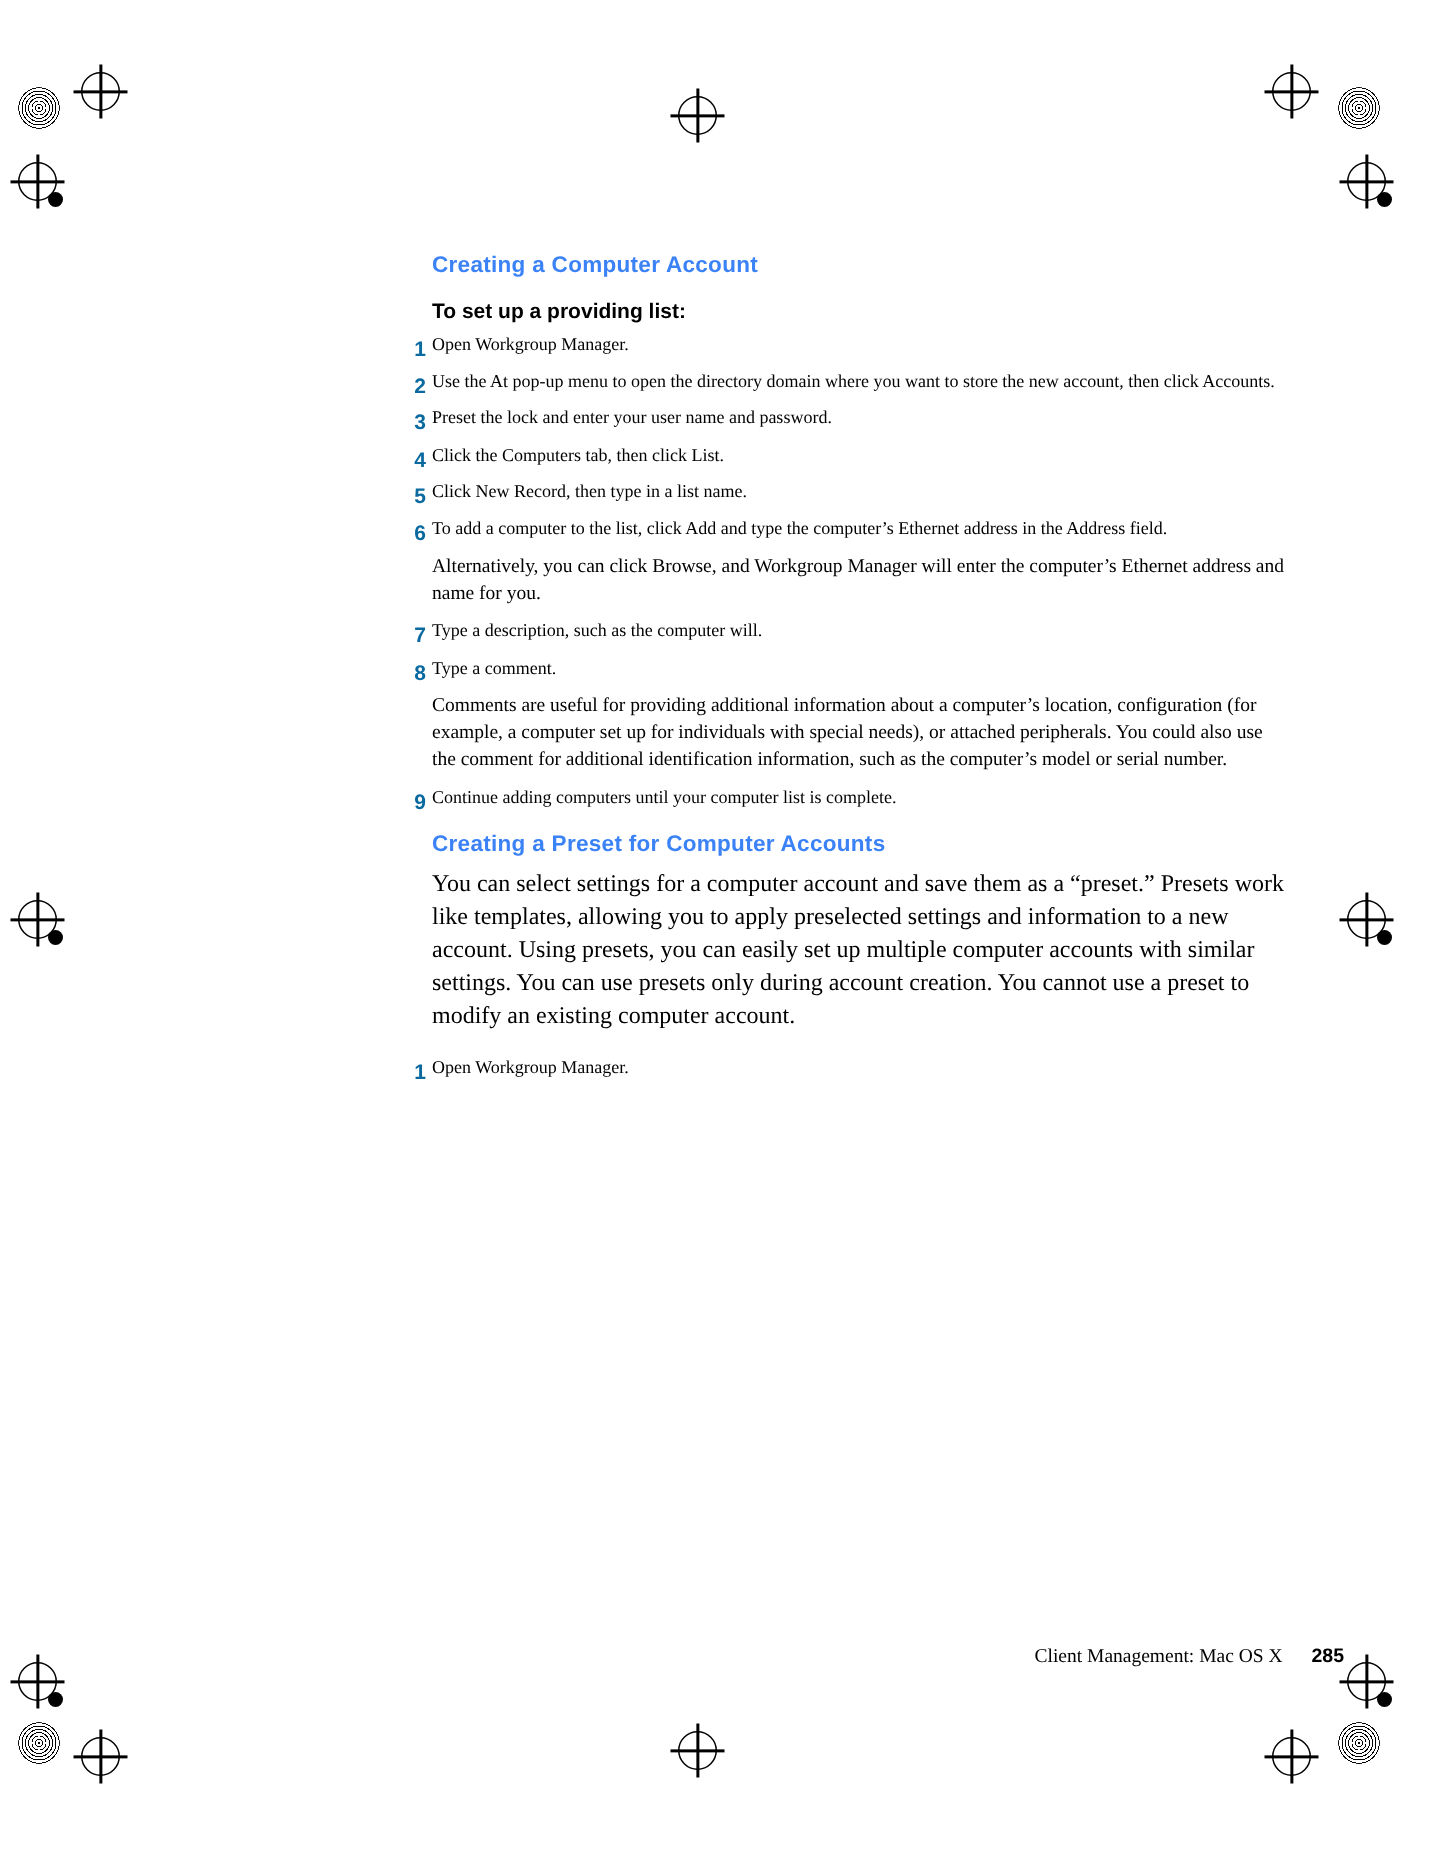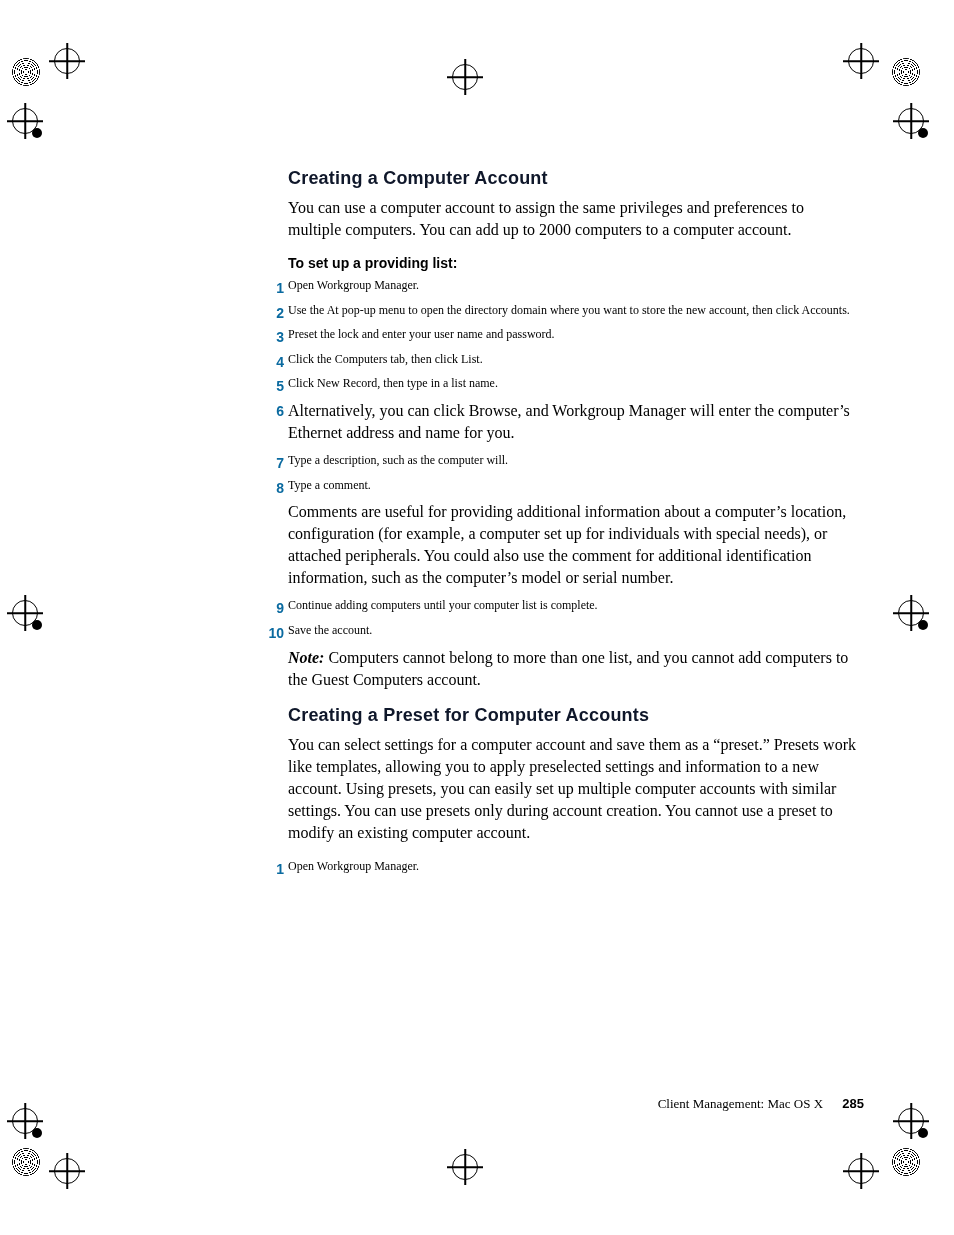--- a/index.html
+++ b/index.html
@@ -15,22 +15,22 @@
   }
   .page {
     position: absolute;
     left: 288px;
     top: 168px;
     width: 572px;
   }
   .section-heading {
     font-family: "Helvetica Neue", Helvetica, Arial, sans-serif;
     font-weight: 700;
-    color: #0f172a;
-    font-size: 18px;
+    color: #3b82f6;
+    font-size: 15px;
     margin: 0 0 8px 0;
     letter-spacing: 0.2px;
   }
   .body-para {
     font-size: 16px;
     line-height: 1.38;
     margin: 0 0 14px 0;
   }
   .task-heading {
     font-family: "Helvetica Neue", Helvetica, Arial, sans-serif;
@@ -59,39 +59,40 @@
     font-weight: 700;
     color: #0a6aa0;
     font-size: 14px;
     line-height: 22px;
   }
   ol.steps > li .step-text {
     font-size: 12px;
     line-height: 1.38;
   }
   .step-sub {
-    font-size: 16px;
+    font-size: 13px;
     line-height: 1.38;
     margin-top: 8px;
   }
   .note-label {
     font-style: italic;
     font-weight: 700;
   }
   .section2 {
     margin-top: 8px;
   }
   .footer {
     position: absolute;
     left: 0;
     top: 1096px;
     width: 864px;
     text-align: right;
     font-size: 13px;
     font-family: Georgia, "Times New Roman", serif;
+    padding-left: 32px;
   }
   .footer .pagelabel {
     font-family: Georgia, serif;
   }
   .footer .pagenum {
     font-family: "Helvetica Neue", Helvetica, Arial, sans-serif;
     font-weight: 700;
     padding-left: 16px;
   }
 
@@ -195,21 +196,20 @@
     <div class="target"></div>
     <div class="dot"></div>
   </div>
 <div class="reg bc">
     <div class="target"></div>
   </div>
 
 <div class="page">
 
   <h3 class="section-heading">Creating a Computer Account</h3>
-  <p class="body-para">You can use a computer account to assign the same privileges and preferences to multiple computers. You can add up to 2000 computers to a computer account.</p>
 
   <div class="task-heading">To set up a providing list:</div>
 
   <ol class="steps">
     <li>
       <span class="num">1</span>
       <div class="step-text">Open Workgroup Manager.</div>
     </li>
     <li>
       <span class="num">2</span>
@@ -222,41 +222,35 @@
     <li>
       <span class="num">4</span>
       <div class="step-text">Click the Computers tab, then click List.</div>
     </li>
     <li>
       <span class="num">5</span>
       <div class="step-text">Click New Record, then type in a list name.</div>
     </li>
     <li>
       <span class="num">6</span>
+      <div class="step-text">To add a computer to the list, click Add and type the computer’s Ethernet address in the Address field.</div>
       <div class="step-sub">Alternatively, you can click Browse, and Workgroup Manager will enter the computer’s Ethernet address and name for you.</div>
     </li>
     <li>
       <span class="num">7</span>
       <div class="step-text">Type a description, such as the computer will.</div>
     </li>
     <li>
       <span class="num">8</span>
       <div class="step-text">Type a comment.</div>
       <div class="step-sub">Comments are useful for providing additional information about a computer’s location, configuration (for example, a computer set up for individuals with special needs), or attached peripherals. You could also use the comment for additional identification information, such as the computer’s model or serial number.</div>
     </li>
     <li>
       <span class="num">9</span>
       <div class="step-text">Continue adding computers until your computer list is complete.</div>
-    </li>
-    <li>
-      <span class="num">10</span>
-      <div class="step-text">Save the account.</div>
-      <div class="step-sub">
-        <span class="note-label">Note:</span><span>   Computers cannot belong to more than one list, and you cannot add computers to the Guest Computers account.</span>
-      </div>
     </li>
   </ol>
 
   <div class="section2">
     <h3 class="section-heading">Creating a Preset for Computer Accounts</h3>
     <p class="body-para">You can select settings for a computer account and save them as a “preset.” Presets work like templates, allowing you to apply preselected settings and information to a new account. Using presets, you can easily set up multiple computer accounts with similar settings. You can use presets only during account creation. You cannot use a preset to modify an existing computer account.</p>
     <ol class="steps">
       <li>
         <span class="num">1</span>
         <div class="step-text">Open Workgroup Manager.</div>

